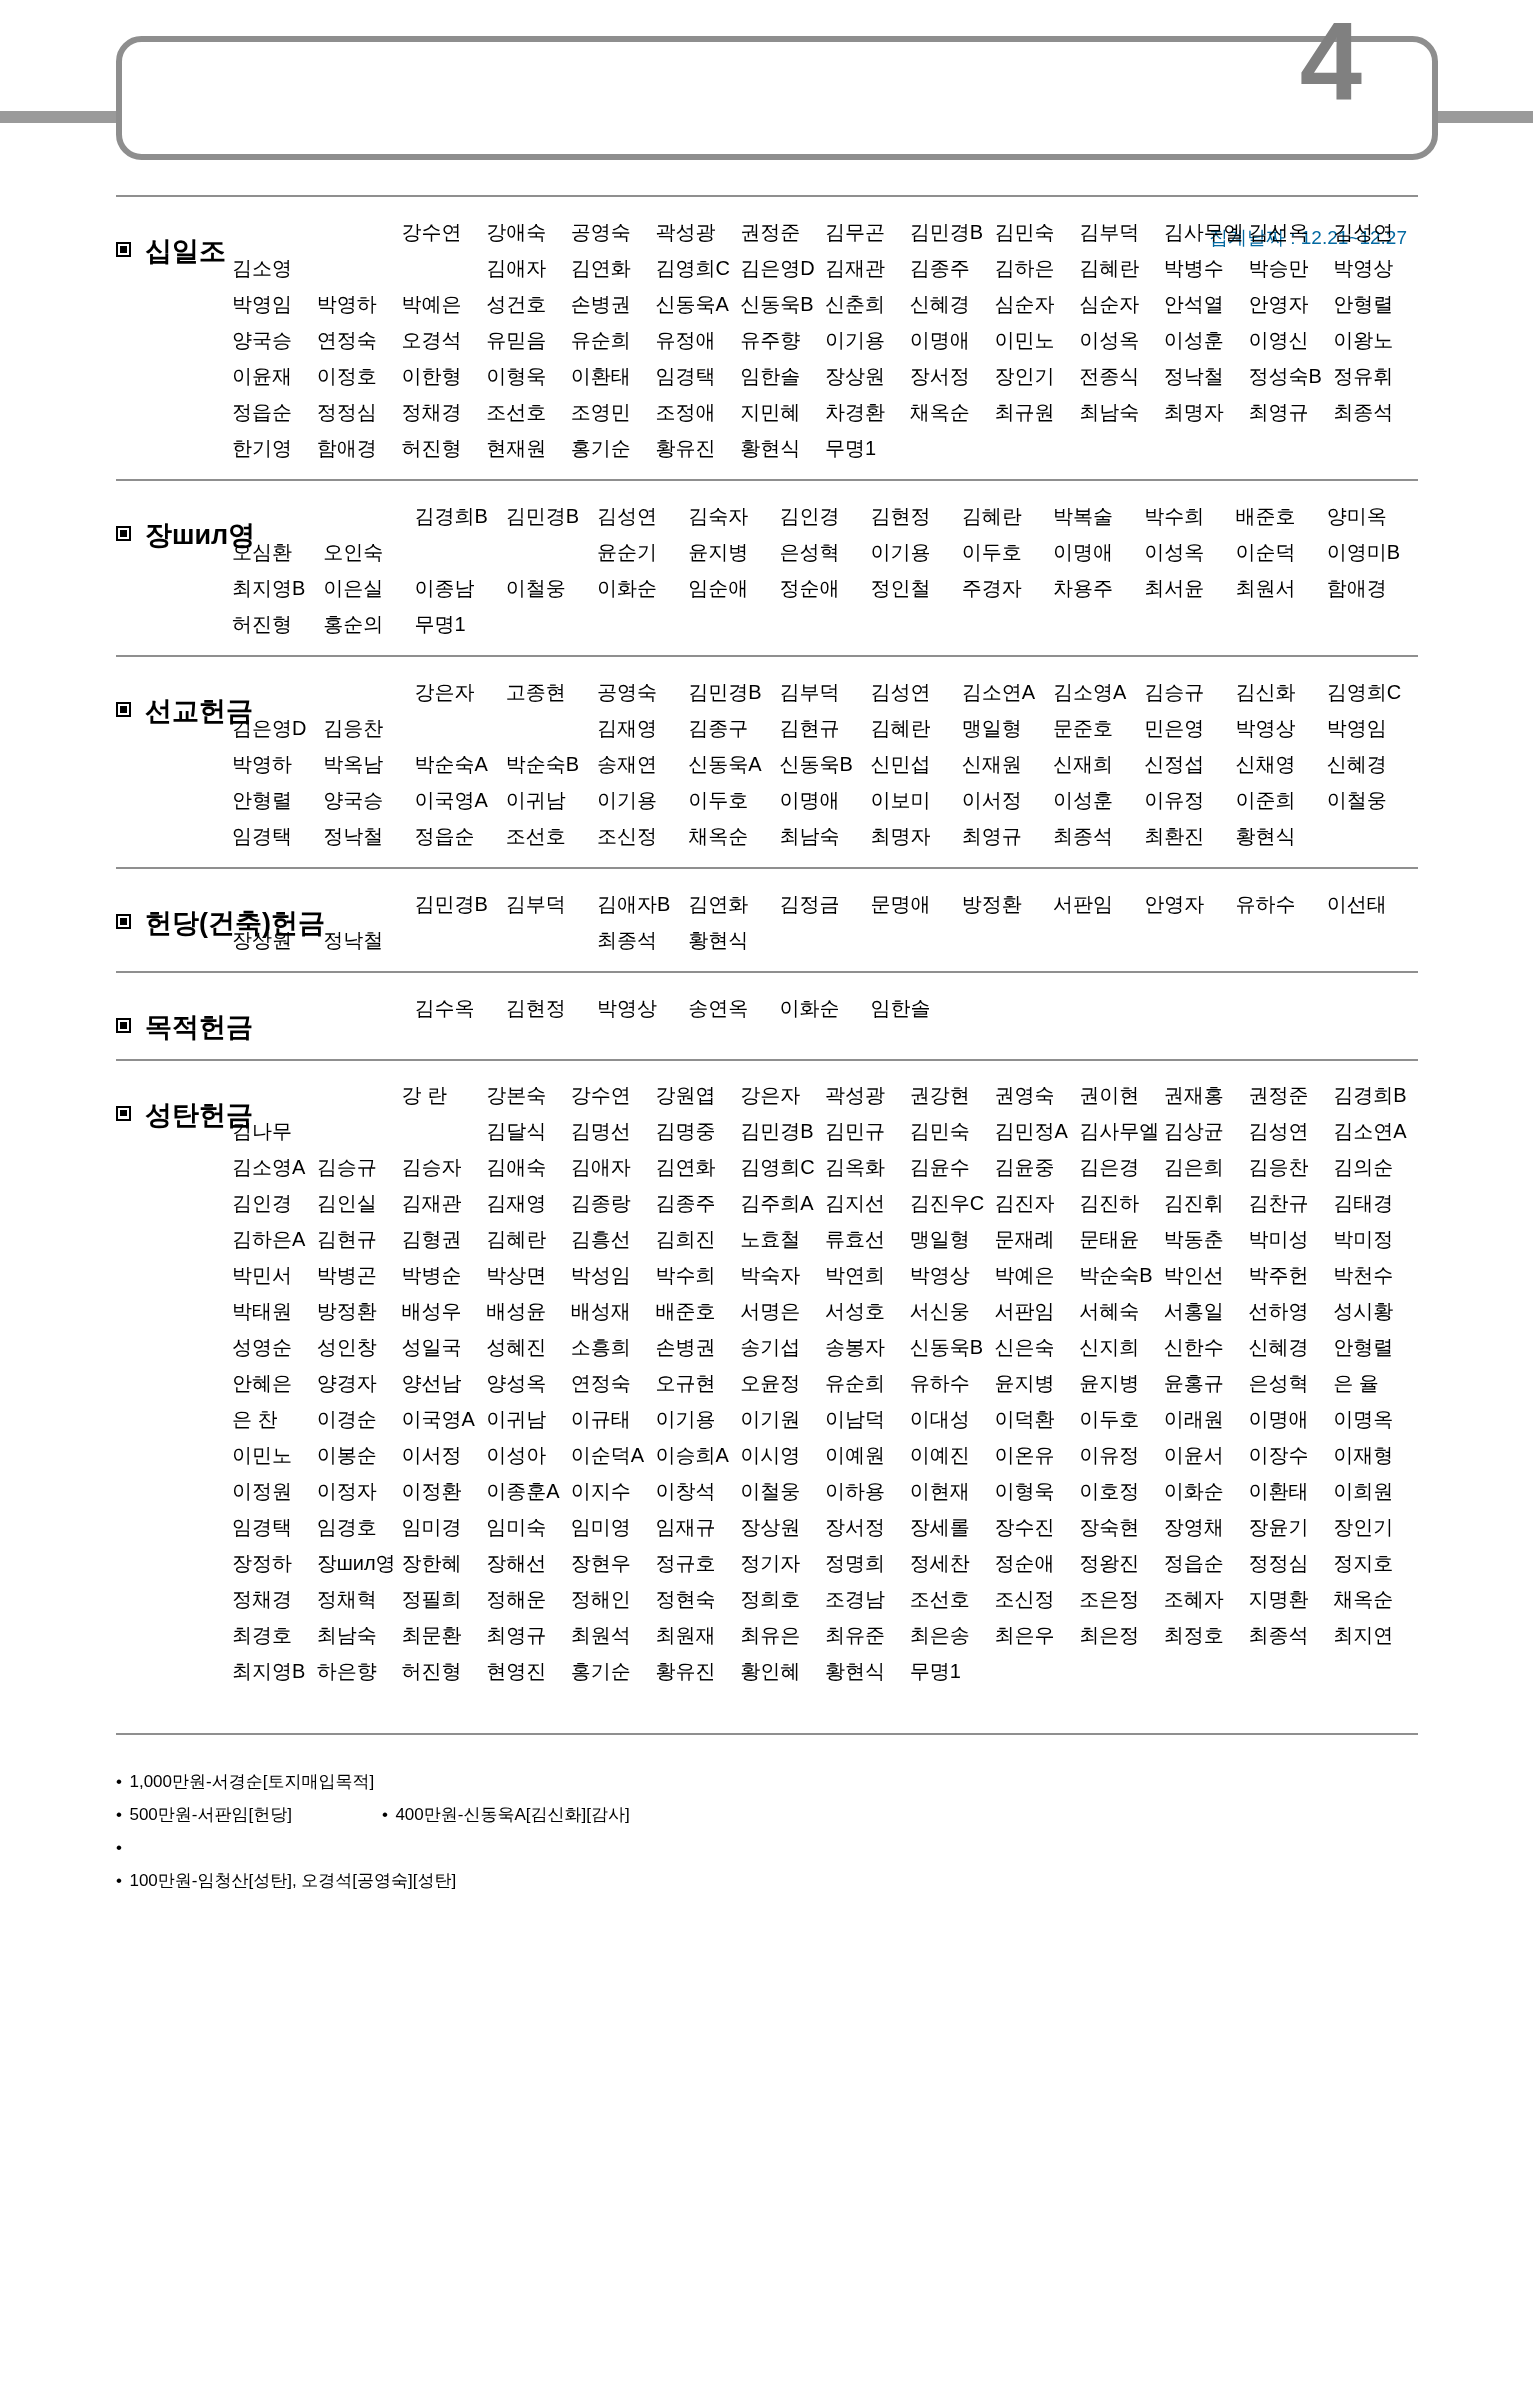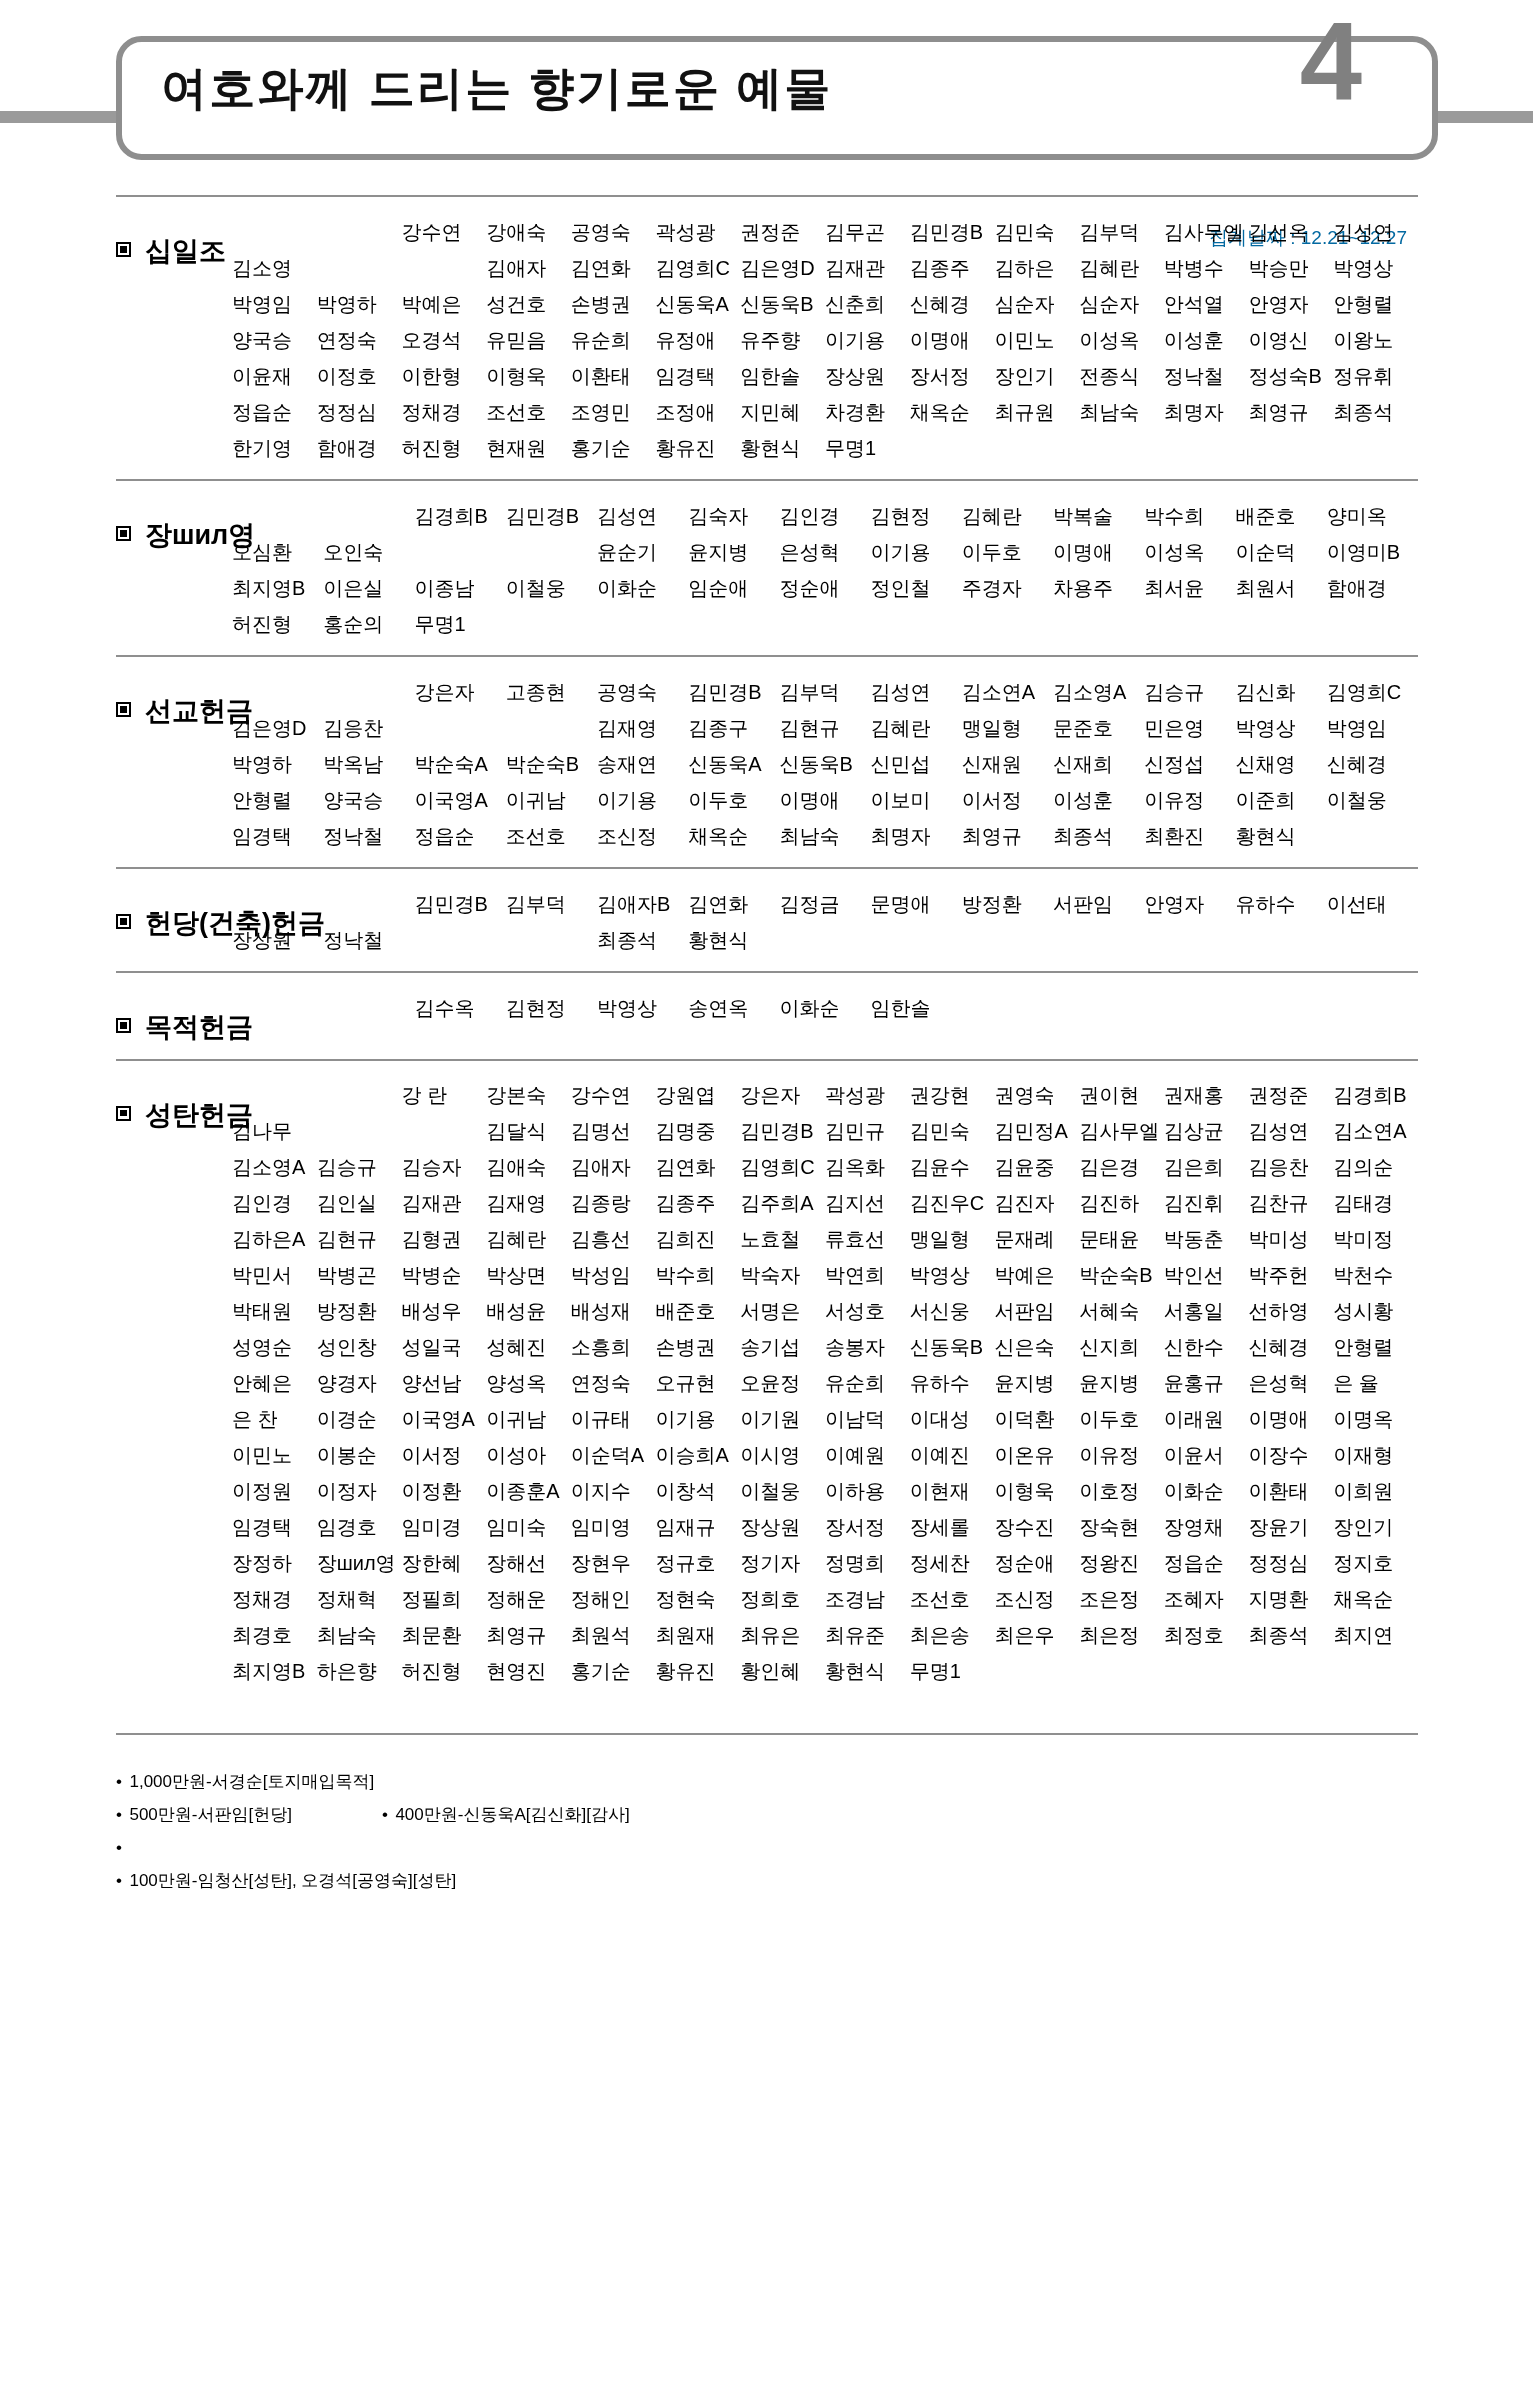--- a/index.html
+++ b/index.html
@@ -137,21 +137,20 @@
   .note-row { display: flex; }
   .note-row .second { margin-left: 90px; }
 </style>
 </head>
 <body>
 
 <div class="header">
   <div class="header-rule"></div>
   <div class="header-plate"></div>
   <div class="header-number">4</div>
-  <div class="header-title">여호와께 드리는 향기로운 예물</div>
   <div class="header-date">집계날짜 : 12.21~12.27</div>
 </div>
 
 <div id="sections-root">
     <div class="section wide first">
       <div class="section-inner">
         <div class="section-title">
           <span class="bullet-sq"></span>
           <span>십일조</span>
         </div>

